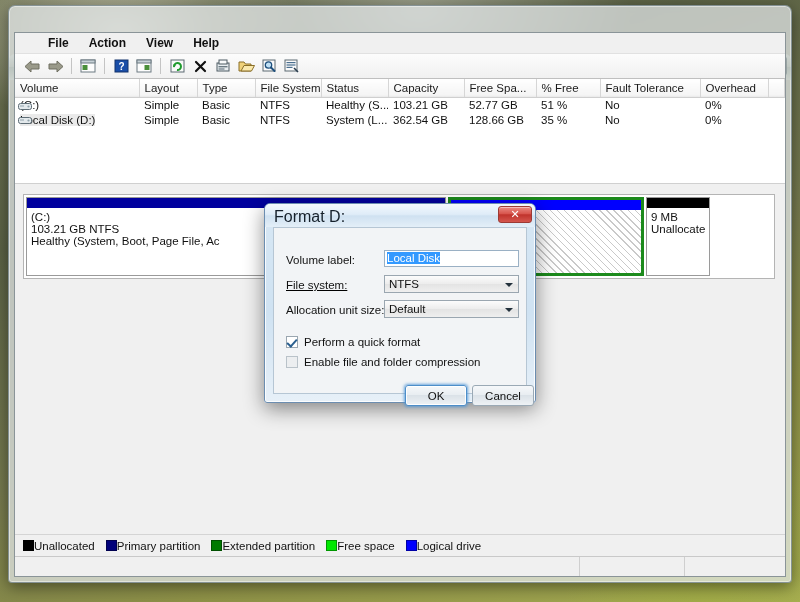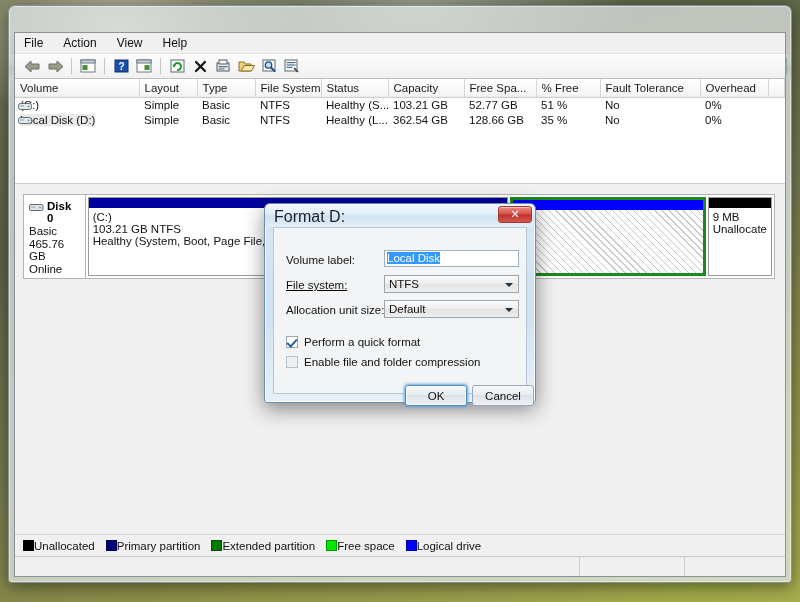--- a/index.html
+++ b/index.html
@@ -64,23 +64,24 @@
   .client {
     position: absolute;
     left: 5px; right: 5px; top: 26px; bottom: 5px;
     background: #f0f0f0;
     border: 1px solid #8a9498;
     display: flex; flex-direction: column;
   }
 
   .menubar {
     height: 21px; display: flex; align-items: center;
-    padding-left: 0; gap: 2px;
+    padding-left: 24px; gap: 2px;
     background: #f0f0f0;
     border-bottom: 1px solid #e1e1e1;
+    font-weight: bold;
   }
   .menu-item {
     font-size: 12px; color: #111; padding: 2px 9px; cursor: pointer;
   }
 
   .toolbar {
     height: 25px; display: flex; align-items: center;
     padding-left: 6px; gap: 1px;
     background: linear-gradient(to bottom,#fcfcfc,#f0f0f0);
     border-bottom: 1px solid #bfbfbf;
@@ -421,49 +422,34 @@
                     <rect x="0.5" y="1.5" width="13" height="6" rx="2" fill="#e3e9ec" stroke="#5e6d76"></rect>
                     <circle cx="10.5" cy="4.5" r="1.1" fill="#8ea0aa"></circle>
                     <rect x="2" y="3.5" width="4" height="1" fill="#93a3ac"></rect>
                   </svg>
               </span>
               <span class="lbl">Local Disk (D:)</span>
             </td>
             <td>Simple</td>
             <td>Basic</td>
             <td>NTFS</td>
-            <td>Healthy (L...</td>
+            <td>System (L...</td>
             <td>362.54 GB</td>
             <td>128.66 GB</td>
             <td>35 %</td>
             <td>No</td>
             <td>0%</td>
             <td></td>
           </tr>
         </tbody>
       </table>
     </div>
 
     <div class="graphpane">
       <div class="diskrow">
-        <div class="diskinfo">
-          <div class="dtitle">
-            <span class="disk-ico">
-              <svg width="15" height="9" viewBox="0 0 15 9">
-                  <rect x="0.5" y="1.5" width="13.5" height="6" rx="1.5" fill="#dde5e9" stroke="#5c6b74"></rect>
-                  <circle cx="11" cy="4.5" r="1.1" fill="#8a9ba5"></circle>
-                  <rect x="2" y="3.6" width="4.5" height="1" fill="#93a3ac"></rect>
-                </svg>
-            </span>
-            <span>Disk 0</span>
-          </div>
-          <div class="dline">Basic</div>
-          <div class="dline">465.76 GB</div>
-          <div class="dline">Online</div>
-        </div>
         <div class="parts">
           <div class="part p-c">
             <div class="capbar"></div>
             <div class="body">
               <div>(C:)</div>
               <div>103.21 GB NTFS</div>
               <div>Healthy (System, Boot, Page File, Ac</div>
             </div>
           </div>
           <div class="part p-d">

